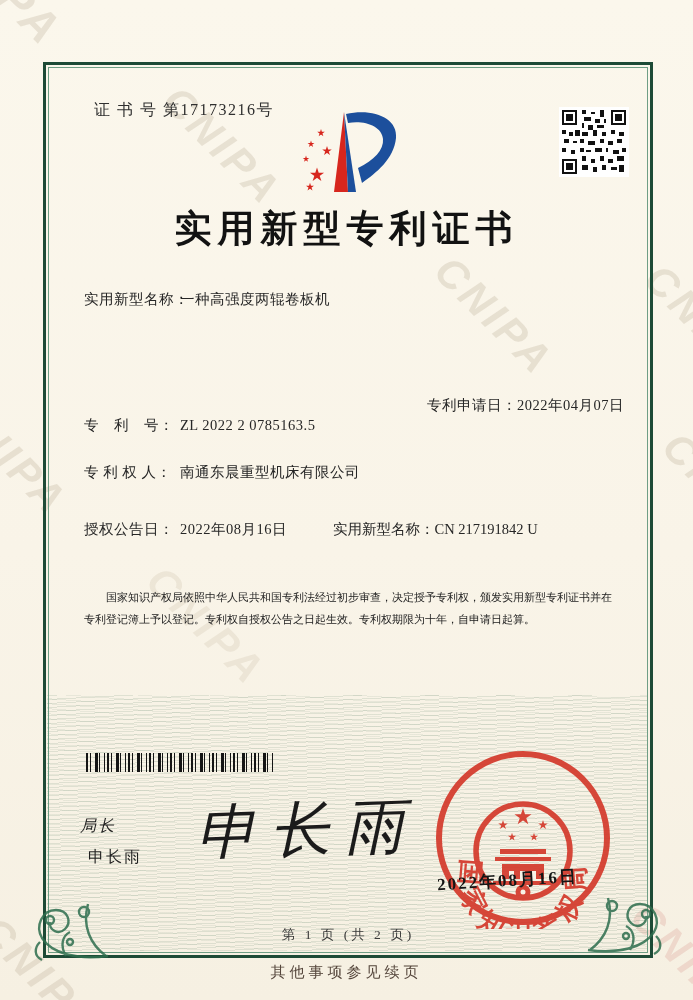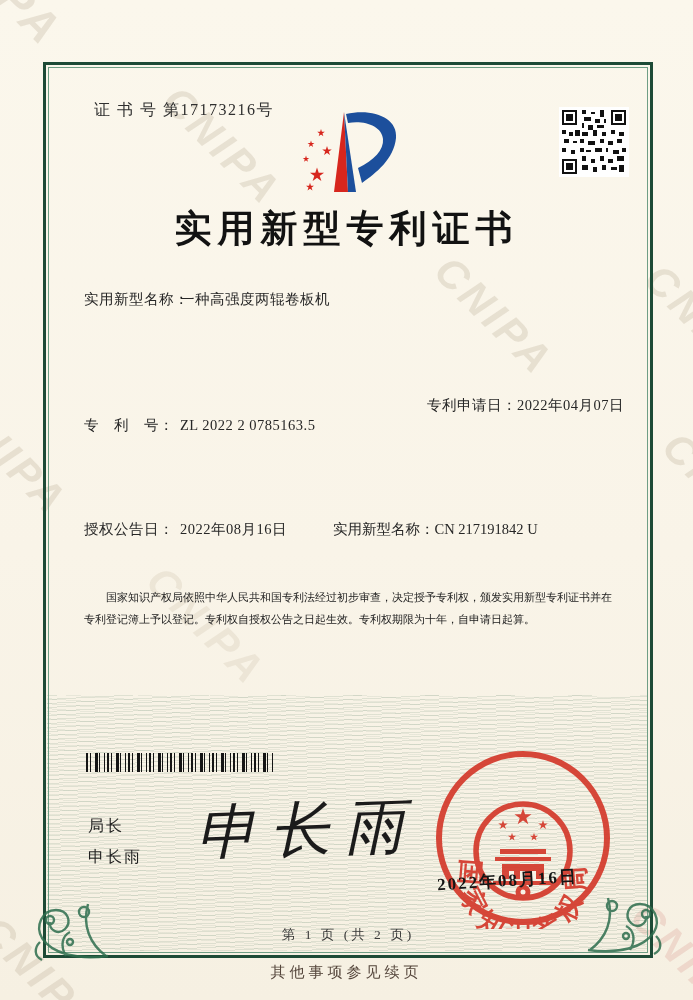--- a/index.html
+++ b/index.html
@@ -64,21 +64,21 @@
   .barcode{position:absolute; left:86px; top:753px; width:188px; height:19px;
     background:
      repeating-linear-gradient(90deg,
       #151515 0 2px, transparent 2px 4px,
       #151515 4px 5px, transparent 5px 9px,
       #151515 9px 12px, transparent 12px 13px,
       #151515 13px 14px, transparent 14px 18px,
       #151515 18px 19px, transparent 19px 21px);
   }
   
-  .role{position:absolute; left:88px; top:816px; font-size:16px; letter-spacing:2px; color:#1e1e1e;}
+  .role{position:absolute; left:80px; top:816px; font-size:16px; letter-spacing:2px; color:#1e1e1e;font-style:italic;}
   .dname{position:absolute; left:88px; top:847px; font-size:16px; letter-spacing:2px; color:#1e1e1e;}
   .signature{
     position:absolute; left:196px; top:790px; font-size:60px; letter-spacing:14px;
     color:#1b1b1b; transform:rotate(-2deg); font-style:italic;
   }
   
   .seal{position:absolute; left:432px; top:747px; opacity:0.92;}
   .seal-stroke{stroke:var(--seal-red,#d4392b); fill:none;}
   .seal-fill{fill:var(--seal-red,#d4392b);}
   .seal-text{fill:var(--seal-red,#d4392b); font-size:26px; font-weight:bold; letter-spacing:8px;
@@ -217,20 +217,23 @@
 
   <div class="frow r1">
     <span class="flabel">实用新型名称：</span><span class="fvalue">一种高强度两辊卷板机</span>
   </div>
   <div class="frow r3">
     <span class="flabel">专　利　号：</span><span class="fvalue">ZL 2022 2 0785163.5</span>
   </div>
   <div class="frow r4">
     <span class="flabel">专利申请日：</span><span class="fvalue">2022年04月07日</span>
   </div>
+  <div class="frow r5">
+    <span class="flabel">专 利 权 人：</span><span class="fvalue">南通东晨重型机床有限公司</span>
+  </div>
   <div class="frow r7">
     <span class="flabel">授权公告日：</span><span class="fvalue">2022年08月16日</span>
     <span class="grant2">
       <span>实用新型名称：</span><span>CN 217191842 U</span>
     </span>
   </div>
 
   <div class="paras">
     <p>国家知识产权局依照中华人民共和国专利法经过初步审查，决定授予专利权，颁发实用新型专利证书并在专利登记簿上予以登记。专利权自授权公告之日起生效。专利权期限为十年，自申请日起算。</p>
   </div>

